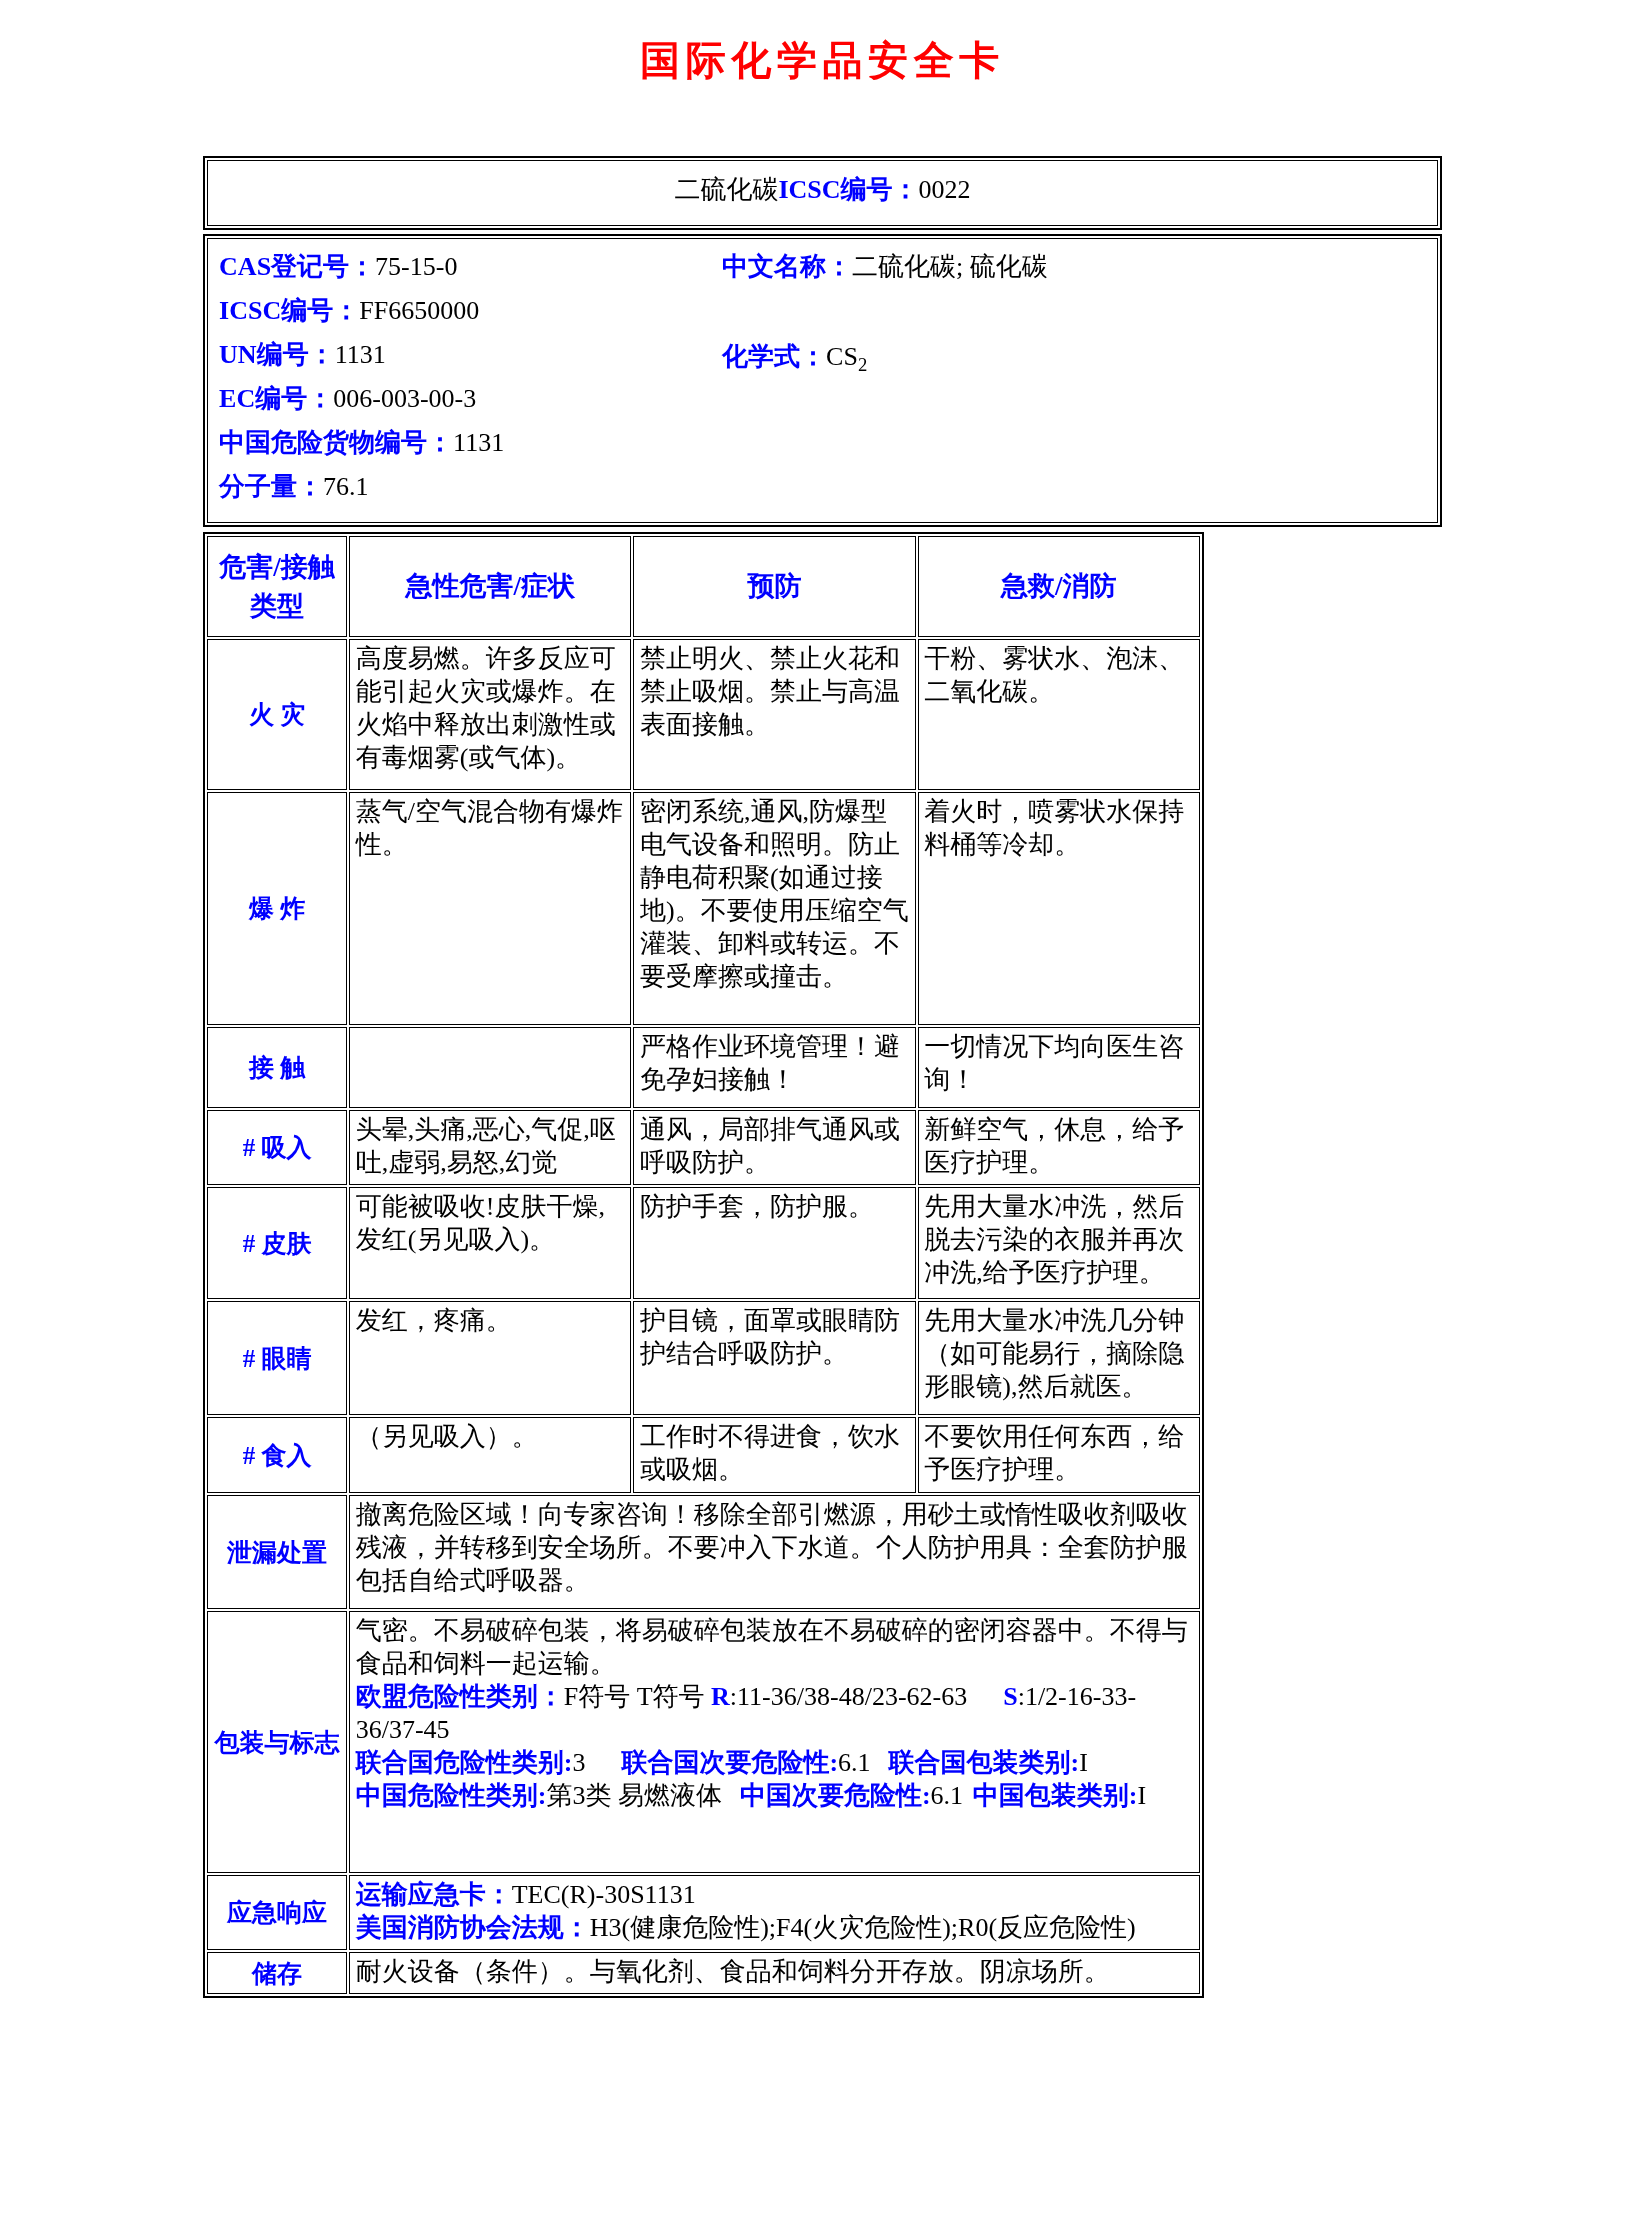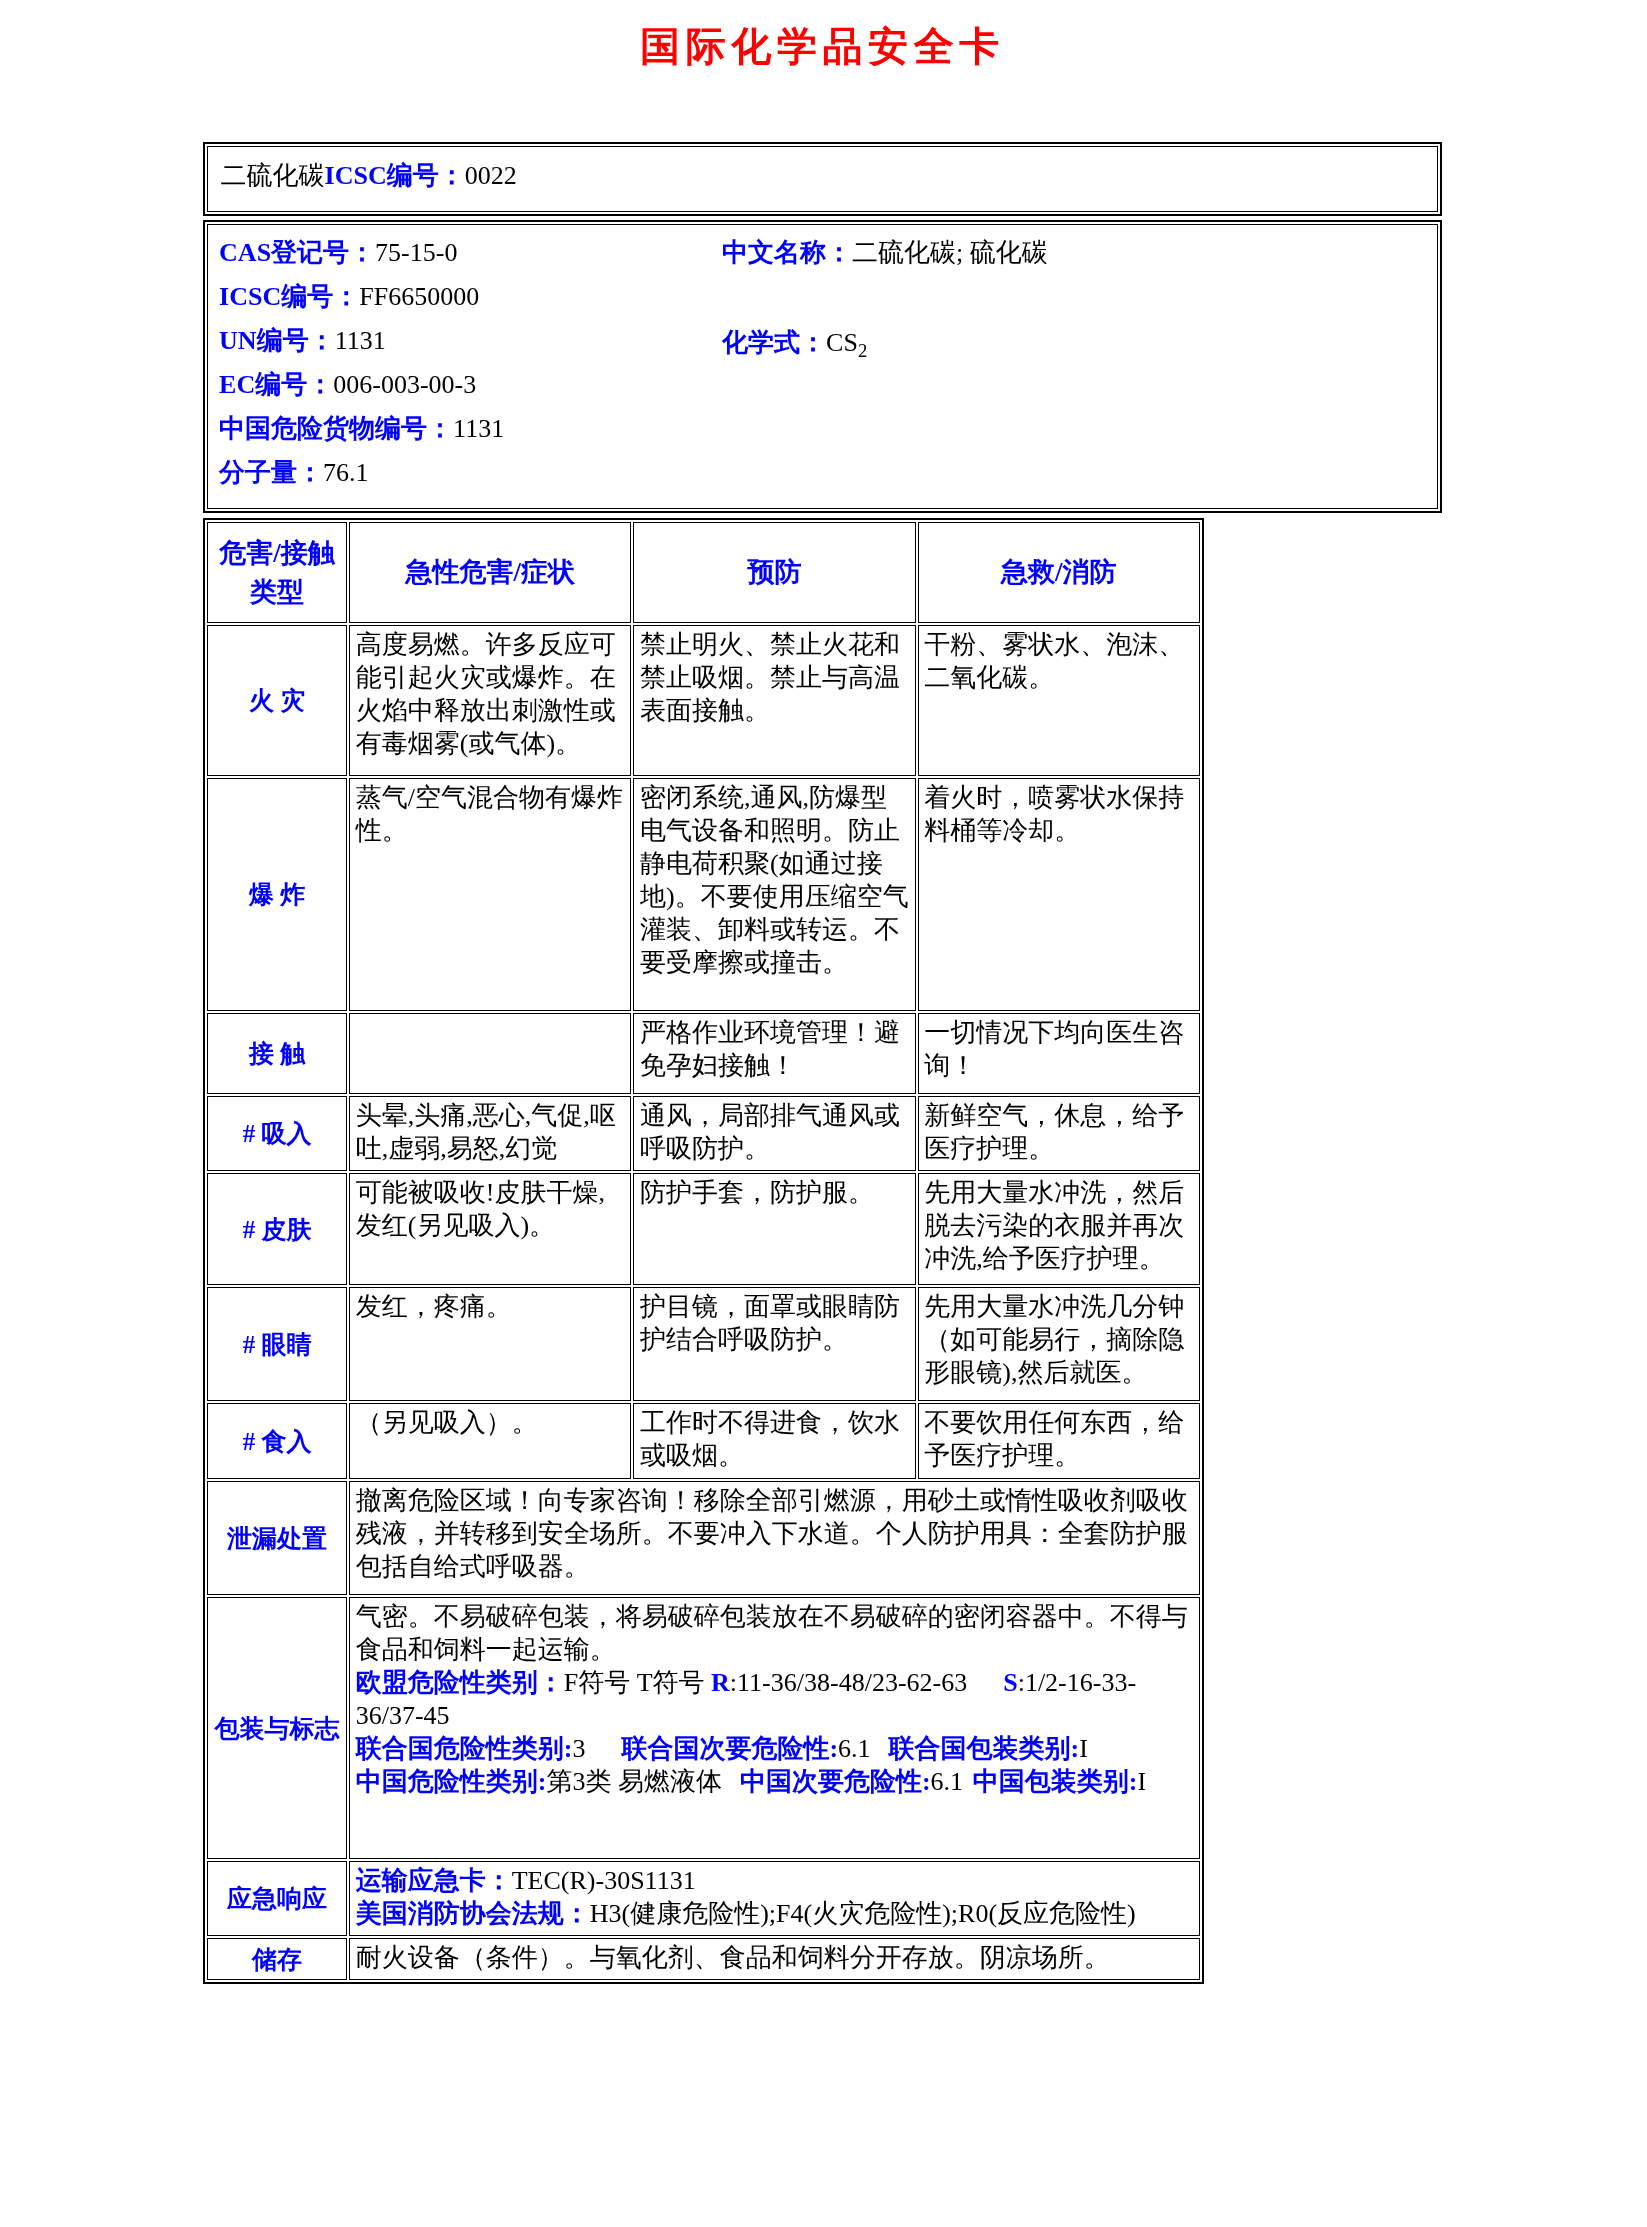--- a/index.html
+++ b/index.html
@@ -5,41 +5,41 @@
   * { box-sizing: border-box; }
   html, body { margin: 0; padding: 0; }
   body {
     width: 1648px;
     height: 2227px;
     background: #ffffff;
     font-family: "Liberation Serif", "DejaVu Serif", serif;
     font-size: 26px;
     color: #000000;
   }
-  .page { padding-top: 25px; }
+  .page { padding-top: 39px; }
   .content { width: 1239px; margin-left: 203px; }
 
   .title {
     margin: 0 0 74px 0;
     text-align: center;
     font-size: 40px;
     font-weight: bold;
     color: #ff0000;
     letter-spacing: 5.6px;
     line-height: 43px;
   }
 
   
   .boxwrap { border: 2.1px solid #000; padding: 2.1px; background: #fff; }
   .boxinner { border: 1.4px solid #000; background: #fff; }
   .mt6 { margin-top: 4.2px; }
 
   .box1 {
     display: flex;
-    justify-content: flex-start;
+    justify-content: center;
     align-items: flex-start;
     padding: 11px 12.5px 18px 12.5px;
     min-height: 54px;
   }
 
   .box2 { display: flex; padding: 5.6px 11px 12.5px 11px; gap: 48px; }
   .ids-left { width: 455px; flex: none; }
   .ids-left p { margin: 0; line-height: 44px; }
   .ids-right { flex: 1; }
   .ids-right p { margin: 0; line-height: 43px; }

